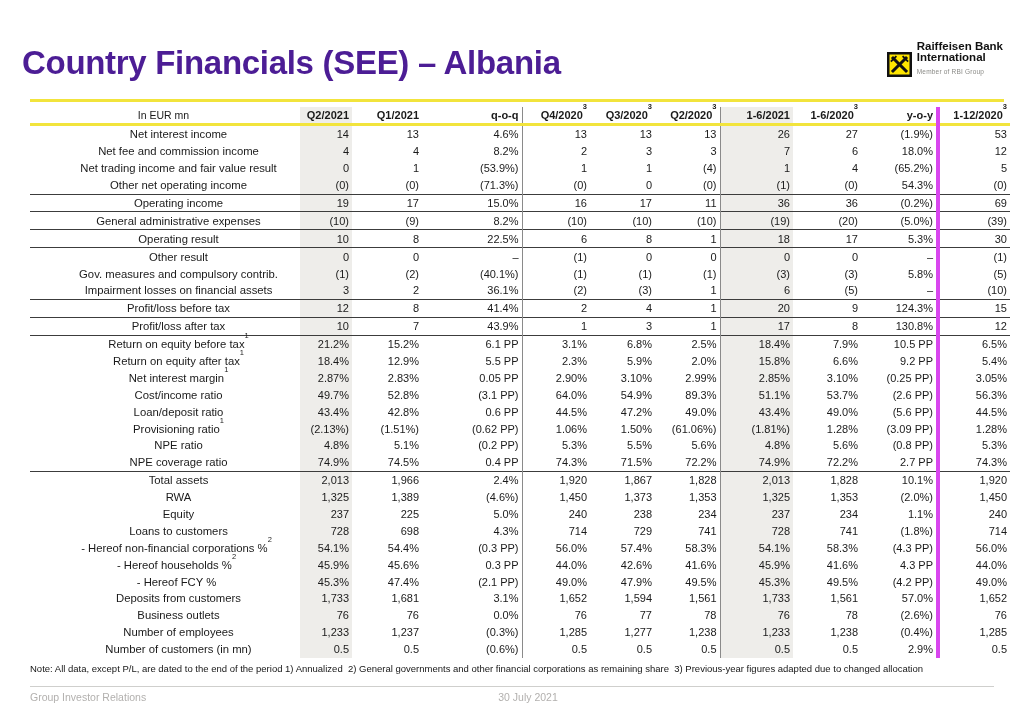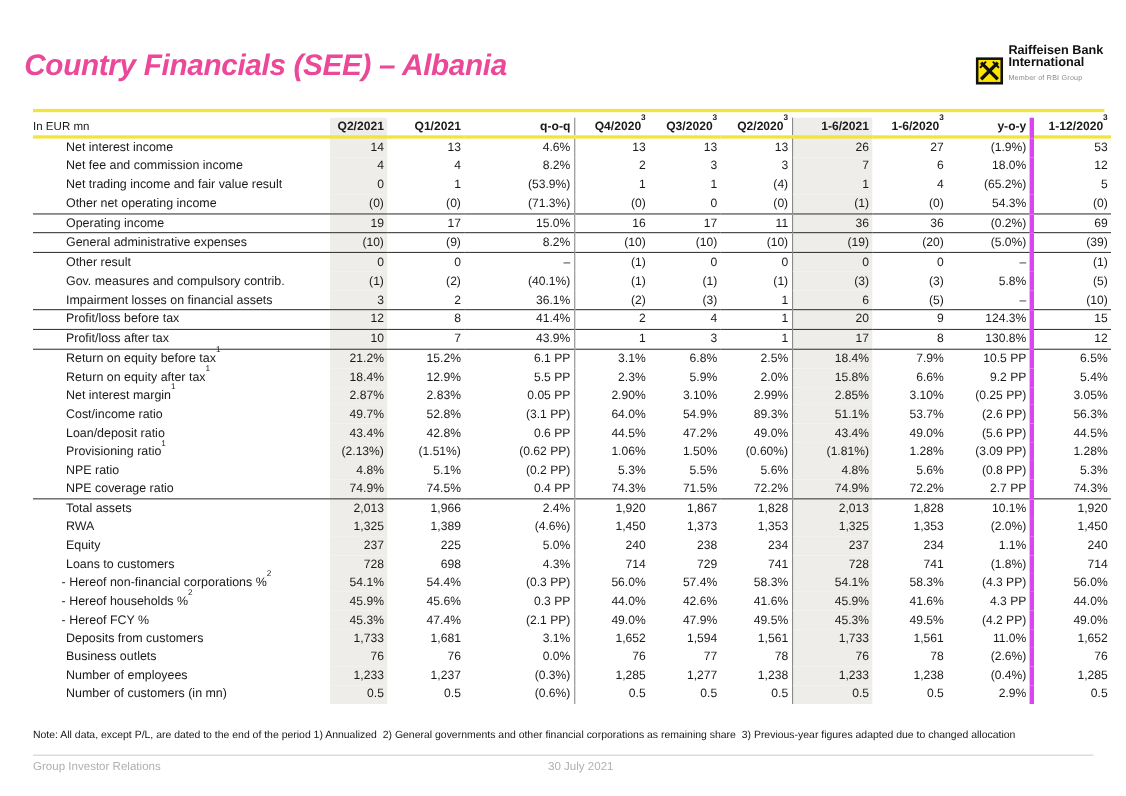--- a/index.html
+++ b/index.html
@@ -3,21 +3,21 @@
 <meta charset="utf-8">
 <style>
   html,body{margin:0;padding:0;}
   body{
     width:1024px;height:724px;position:relative;overflow:hidden;
     background:#ffffff;color:#1a1a1a;
     font-family:"Liberation Sans", sans-serif;
   }
   .page-title{
     position:absolute;left:22px;top:44px;margin:0;
-    font-size:27px;font-weight:bold;letter-spacing:-0.3px;color:#ec4899;font-style:italic;
+    font-size:33px;font-weight:bold;letter-spacing:-0.3px;color:#4c1d95;
   }
   
   .logo{position:absolute;top:40px;right:21px;display:flex;align-items:flex-end;gap:5px;}
   .logo-box{width:25px;height:25px;flex:0 0 auto;}
   .logo-text{line-height:11px;padding-top:1px;}
   .logo-l1,.logo-l2{font-size:11.5px;font-weight:bold;color:#111;}
   .logo-sub{font-size:6.5px;color:#8a8a86;margin-top:3px;letter-spacing:0.2px;}
   .title-rule{position:absolute;left:30px;top:99px;width:974px;height:3px;background:#f2e43c;}
 
   
@@ -30,21 +30,21 @@
     padding:0 3px 0 0;height:16.9px;line-height:12px;
     text-align:right;white-space:nowrap;overflow:visible;
     font-weight:normal;
   }
   .fin-table thead th{
     font-weight:bold;height:16px;
     border-bottom:3px solid #f2e43c;
     vertical-align:middle;
   }
   .fin-table thead th.label{font-weight:normal;font-size:10.5px;}
-  .fin-table th.label,.fin-table td.label{text-align:left;padding-left:30px;font-size:11.3px;}
+  .fin-table th.label,.fin-table td.label{text-align:center;padding-left:30px;font-size:11.3px;}
   .fin-table thead th.label{padding-left:0;}
   .fin-table td.label.sub{padding-left:26px;}
   .fin-table .shaded{background:#eeedea;}
   .fin-table .sep-thin{border-right:1px solid #8a8a8a;}
   .fin-table .sep-thick{border-right:4px solid #d946ef;}
   .fin-table tr.group-top th,.fin-table tr.group-top td{border-top:1.5px solid #3c3c3c;}
   .fin-table sup{font-size:7.5px;vertical-align:top;position:relative;top:-2px;line-height:0;}
 
   .footnote{
     position:absolute;left:30px;top:663px;width:980px;
@@ -187,20 +187,33 @@
         <td class="sep-thin">8.2%</td>
         <td class="">(10)</td>
         <td class="">(10)</td>
         <td class="sep-thin">(10)</td>
         <td class="shaded">(19)</td>
         <td class="">(20)</td>
         <td class="sep-thick">(5.0%)</td>
         <td class="">(39)</td>
       </tr>
       <tr class="group-top">
+        <td class="label">Operating result</td>
+        <td class="shaded">10</td>
+        <td class="">8</td>
+        <td class="sep-thin">22.5%</td>
+        <td class="">6</td>
+        <td class="">8</td>
+        <td class="sep-thin">1</td>
+        <td class="shaded">18</td>
+        <td class="">17</td>
+        <td class="sep-thick">5.3%</td>
+        <td class="">30</td>
+      </tr>
+      <tr class="group-top">
         <td class="label">Other result</td>
         <td class="shaded">0</td>
         <td class="">0</td>
         <td class="sep-thin">–</td>
         <td class="">(1)</td>
         <td class="">0</td>
         <td class="sep-thin">0</td>
         <td class="shaded">0</td>
         <td class="">0</td>
         <td class="sep-thick">–</td>
@@ -323,21 +336,21 @@
         <td class="sep-thick">(5.6 PP)</td>
         <td class="">44.5%</td>
       </tr>
       <tr>
         <td class="label">Provisioning ratio<sup>1</sup></td>
         <td class="shaded">(2.13%)</td>
         <td class="">(1.51%)</td>
         <td class="sep-thin">(0.62 PP)</td>
         <td class="">1.06%</td>
         <td class="">1.50%</td>
-        <td class="sep-thin">(0.60%)</td>
+        <td class="sep-thin">(61.06%)</td>
         <td class="shaded">(1.81%)</td>
         <td class="">1.28%</td>
         <td class="sep-thick">(3.09 PP)</td>
         <td class="">1.28%</td>
       </tr>
       <tr>
         <td class="label">NPE ratio</td>
         <td class="shaded">4.8%</td>
         <td class="">5.1%</td>
         <td class="sep-thin">(0.2 PP)</td>
@@ -456,21 +469,21 @@
       <tr>
         <td class="label">Deposits from customers</td>
         <td class="shaded">1,733</td>
         <td class="">1,681</td>
         <td class="sep-thin">3.1%</td>
         <td class="">1,652</td>
         <td class="">1,594</td>
         <td class="sep-thin">1,561</td>
         <td class="shaded">1,733</td>
         <td class="">1,561</td>
-        <td class="sep-thick">11.0%</td>
+        <td class="sep-thick">57.0%</td>
         <td class="">1,652</td>
       </tr>
       <tr>
         <td class="label">Business outlets</td>
         <td class="shaded">76</td>
         <td class="">76</td>
         <td class="sep-thin">0.0%</td>
         <td class="">76</td>
         <td class="">77</td>
         <td class="sep-thin">78</td>

